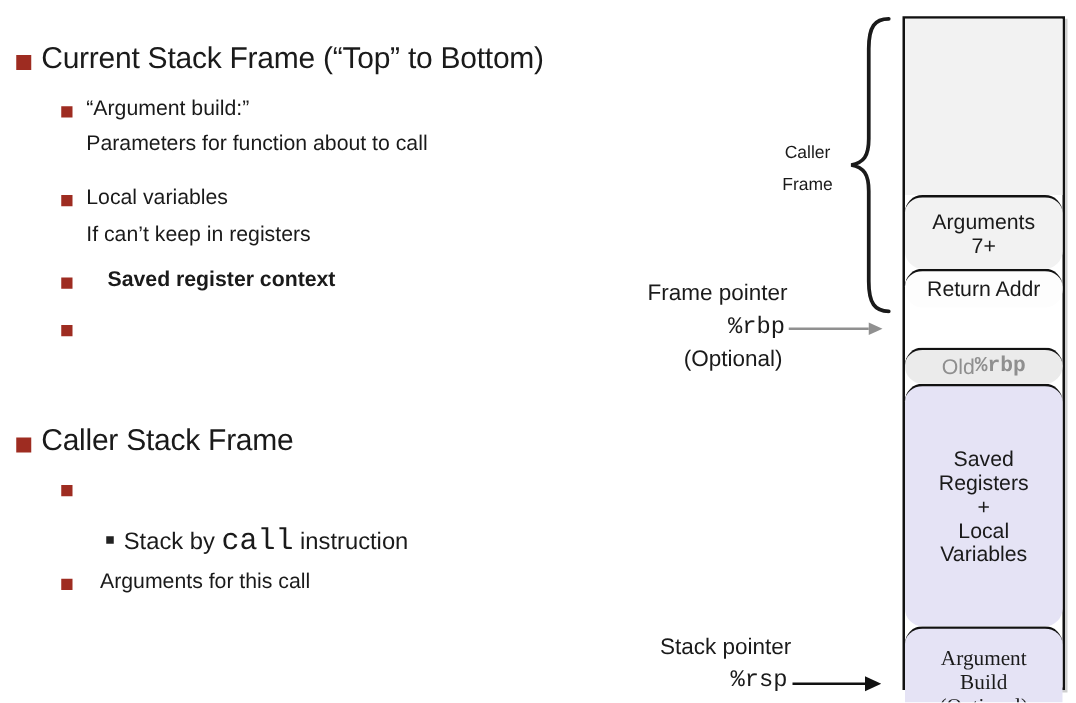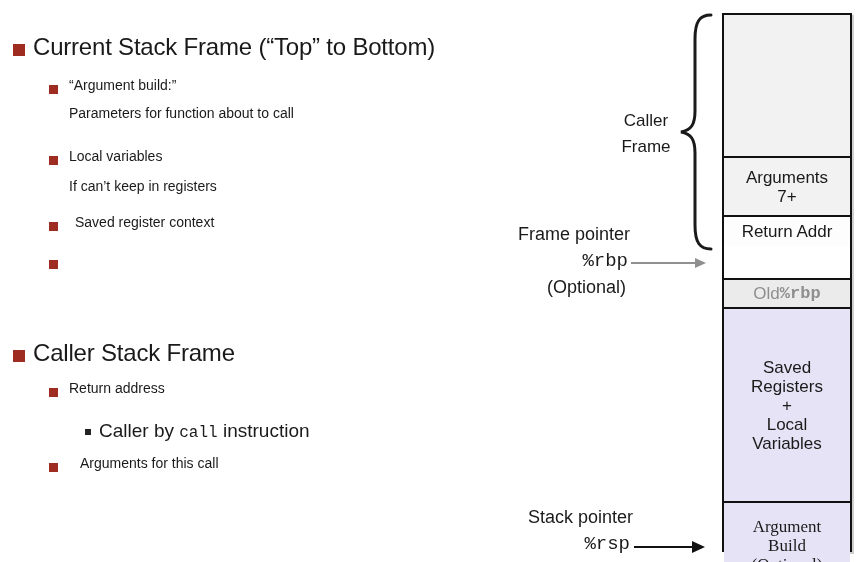--- a/index.html
+++ b/index.html
@@ -2,50 +2,50 @@
 <html style="--accent-red: #9e2c21; --text: #1a1a1a; --box-border: #111111; --caller-fill: #f2f2f2; --return-addr-fill: #fdfdfd; --old-rbp-fill: #ebebeb; --old-rbp-text: #8f8f8f; --frame-fill: #e5e3f5; --arrow-gray: #909090; --arrow-black: #111111;"><head>
 <meta charset="utf-8">
 <style>
   html,body { margin:0; padding:0; background:#fff; }
   .slide {
     position:relative; width:861px; height:562px; background:#ffffff;
     font-family:"Liberation Sans", sans-serif; color:#1a1a1a; overflow:hidden;
   }
   .abs { position:absolute; }
   .h1 { font-size:24px; font-weight:normal; letter-spacing:-0.2px; white-space:nowrap; }
-  .t1 { font-size:14px; white-space:nowrap; }
+  .t1 { font-size:17px; white-space:nowrap; }
   .t2 { font-size:19px; white-space:nowrap; }
   .bullet-lg { width:12px; height:12px; background:var(--accent-red,#9e2c21); }
   .bullet-sm { width:9px; height:9px; background:var(--accent-red,#9e2c21); }
   .bullet-dk { width:6px; height:6px; background:#222; }
   .mono { font-family:"Liberation Mono", monospace; }
   .pre { white-space:pre-line; }
 
   
   .stack {
     left:722px; top:13px; width:130px; height:539px; box-sizing:border-box;
     border:2px solid var(--box-border,#111); display:flex; flex-direction:column;
     box-shadow:2px 2px 0 #cfcfcf;
   }
   .row {
     box-sizing:border-box; flex:0 0 auto; display:flex; align-items:center;
     justify-content:center; text-align:center; font-size:17px; line-height:19px;
   }
-  .row + .row { border-top:2px solid var(--box-border,#111); }
+  .row + .row { border-top:2px solid var(--box-border,#111);border-radius:14px; }
   .row-caller   { height:141px; background:var(--caller-fill,#f2f2f2); }
   .row-args     { height:59px;  background:var(--caller-fill,#f2f2f2); }
   .row-ret      { height:31px;  background:var(--return-addr-fill,#fdfdfd);text-align:center; }
   .row-old      { height:29px;  background:var(--old-rbp-fill,#ebebeb); color:var(--old-rbp-text,#8f8f8f);margin-top:32px; }
   .row-saved    { height:194px; background:var(--frame-fill,#e5e3f5); }
   .row-build    { height:87px;  background:var(--frame-fill,#e5e3f5);font-family:Liberation Serif, serif; }
   .row-old .reg { font-weight:bold; }
 
   .lbl { font-size:18px; white-space:nowrap; }
   .lbl-mono { font-size:19px; white-space:nowrap; font-family:"Liberation Mono", monospace; }
-  .caller-frame-lbl { font-size:17px; line-height:26px; text-align:center; }
+  .caller-frame-lbl { font-size:14px; line-height:26px; text-align:center; }
 
   .arrow-line { height:2px; }
   .arrow-head { width:0; height:0; border-top:5px solid transparent; border-bottom:5px solid transparent; }
   .gray  { background:var(--arrow-gray,#909090); }
   .gray-head  { border-left:11px solid var(--arrow-gray,#909090); }
   .black { background:var(--arrow-black,#111); }
   .black-head { border-top-width:6px; border-bottom-width:6px; border-left:13px solid var(--arrow-black,#111); }
 </style>
 </head>
 <body>
@@ -57,32 +57,31 @@
 
   <div class="abs bullet-sm" style="left:49px; top:85px;"></div>
   <div class="abs t1" style="left:69px; top:77px;">“Argument build:”</div>
   <div class="abs t1" style="left:69px; top:105px;">Parameters for function about to call</div>
 
   <div class="abs bullet-sm" style="left:49px; top:156px;"></div>
   <div class="abs t1" style="left:69px; top:148px;">Local variables</div>
   <div class="abs t1" style="left:69px; top:178px;">If can’t keep in registers</div>
 
   <div class="abs bullet-sm" style="left:49px; top:222px;"></div>
-  <div class="abs t1" style="left:75px; top:214px;">Saved register context</div>
+  <div class="abs t1" style="left:86px; top:214px;font-weight:bold;">Saved register context</div>
 
   <div class="abs bullet-sm" style="left:49px; top:260px;"></div>
 
   <div class="abs bullet-lg" style="left:13px; top:350px;"></div>
   <div class="abs h1" style="left:33px; top:339px;">Caller Stack Frame</div>
 
   <div class="abs bullet-sm" style="left:49px; top:388px;"></div>
-  <div class="abs t1" style="left:69px; top:380px;">Return address</div>
 
   <div class="abs bullet-dk" style="left:85px; top:429px;"></div>
-  <div class="abs t2" style="left:99px; top:420px;"><span>Caller by </span><span class="mono" style="font-size:16px;">call</span><span> instruction</span></div>
+  <div class="abs t2" style="left:99px; top:420px;"><span>Stack by </span><span class="mono" style="font-size:24px;">call</span><span> instruction</span></div>
 
   <div class="abs bullet-sm" style="left:49px; top:463px;"></div>
   <div class="abs t1" style="left:80px; top:455px;">Arguments for this call</div>
 
   <div class="abs caller-frame-lbl pre" style="left:600px; top:108px; width:92px;">Caller
 Frame</div>
   <svg class="abs" style="left:676px; top:11px;" width="38" height="240" viewBox="0 0 38 240">
     <path d="M35,4 C24,4 19,10 19,28 L19,100 C19,114 15,119 5,121 C15,123 19,128 19,142 L19,214 C19,232 24,238 35,238" fill="none" stroke="#1a1a1a" stroke-width="3" stroke-linecap="round"></path>
   </svg>
 

